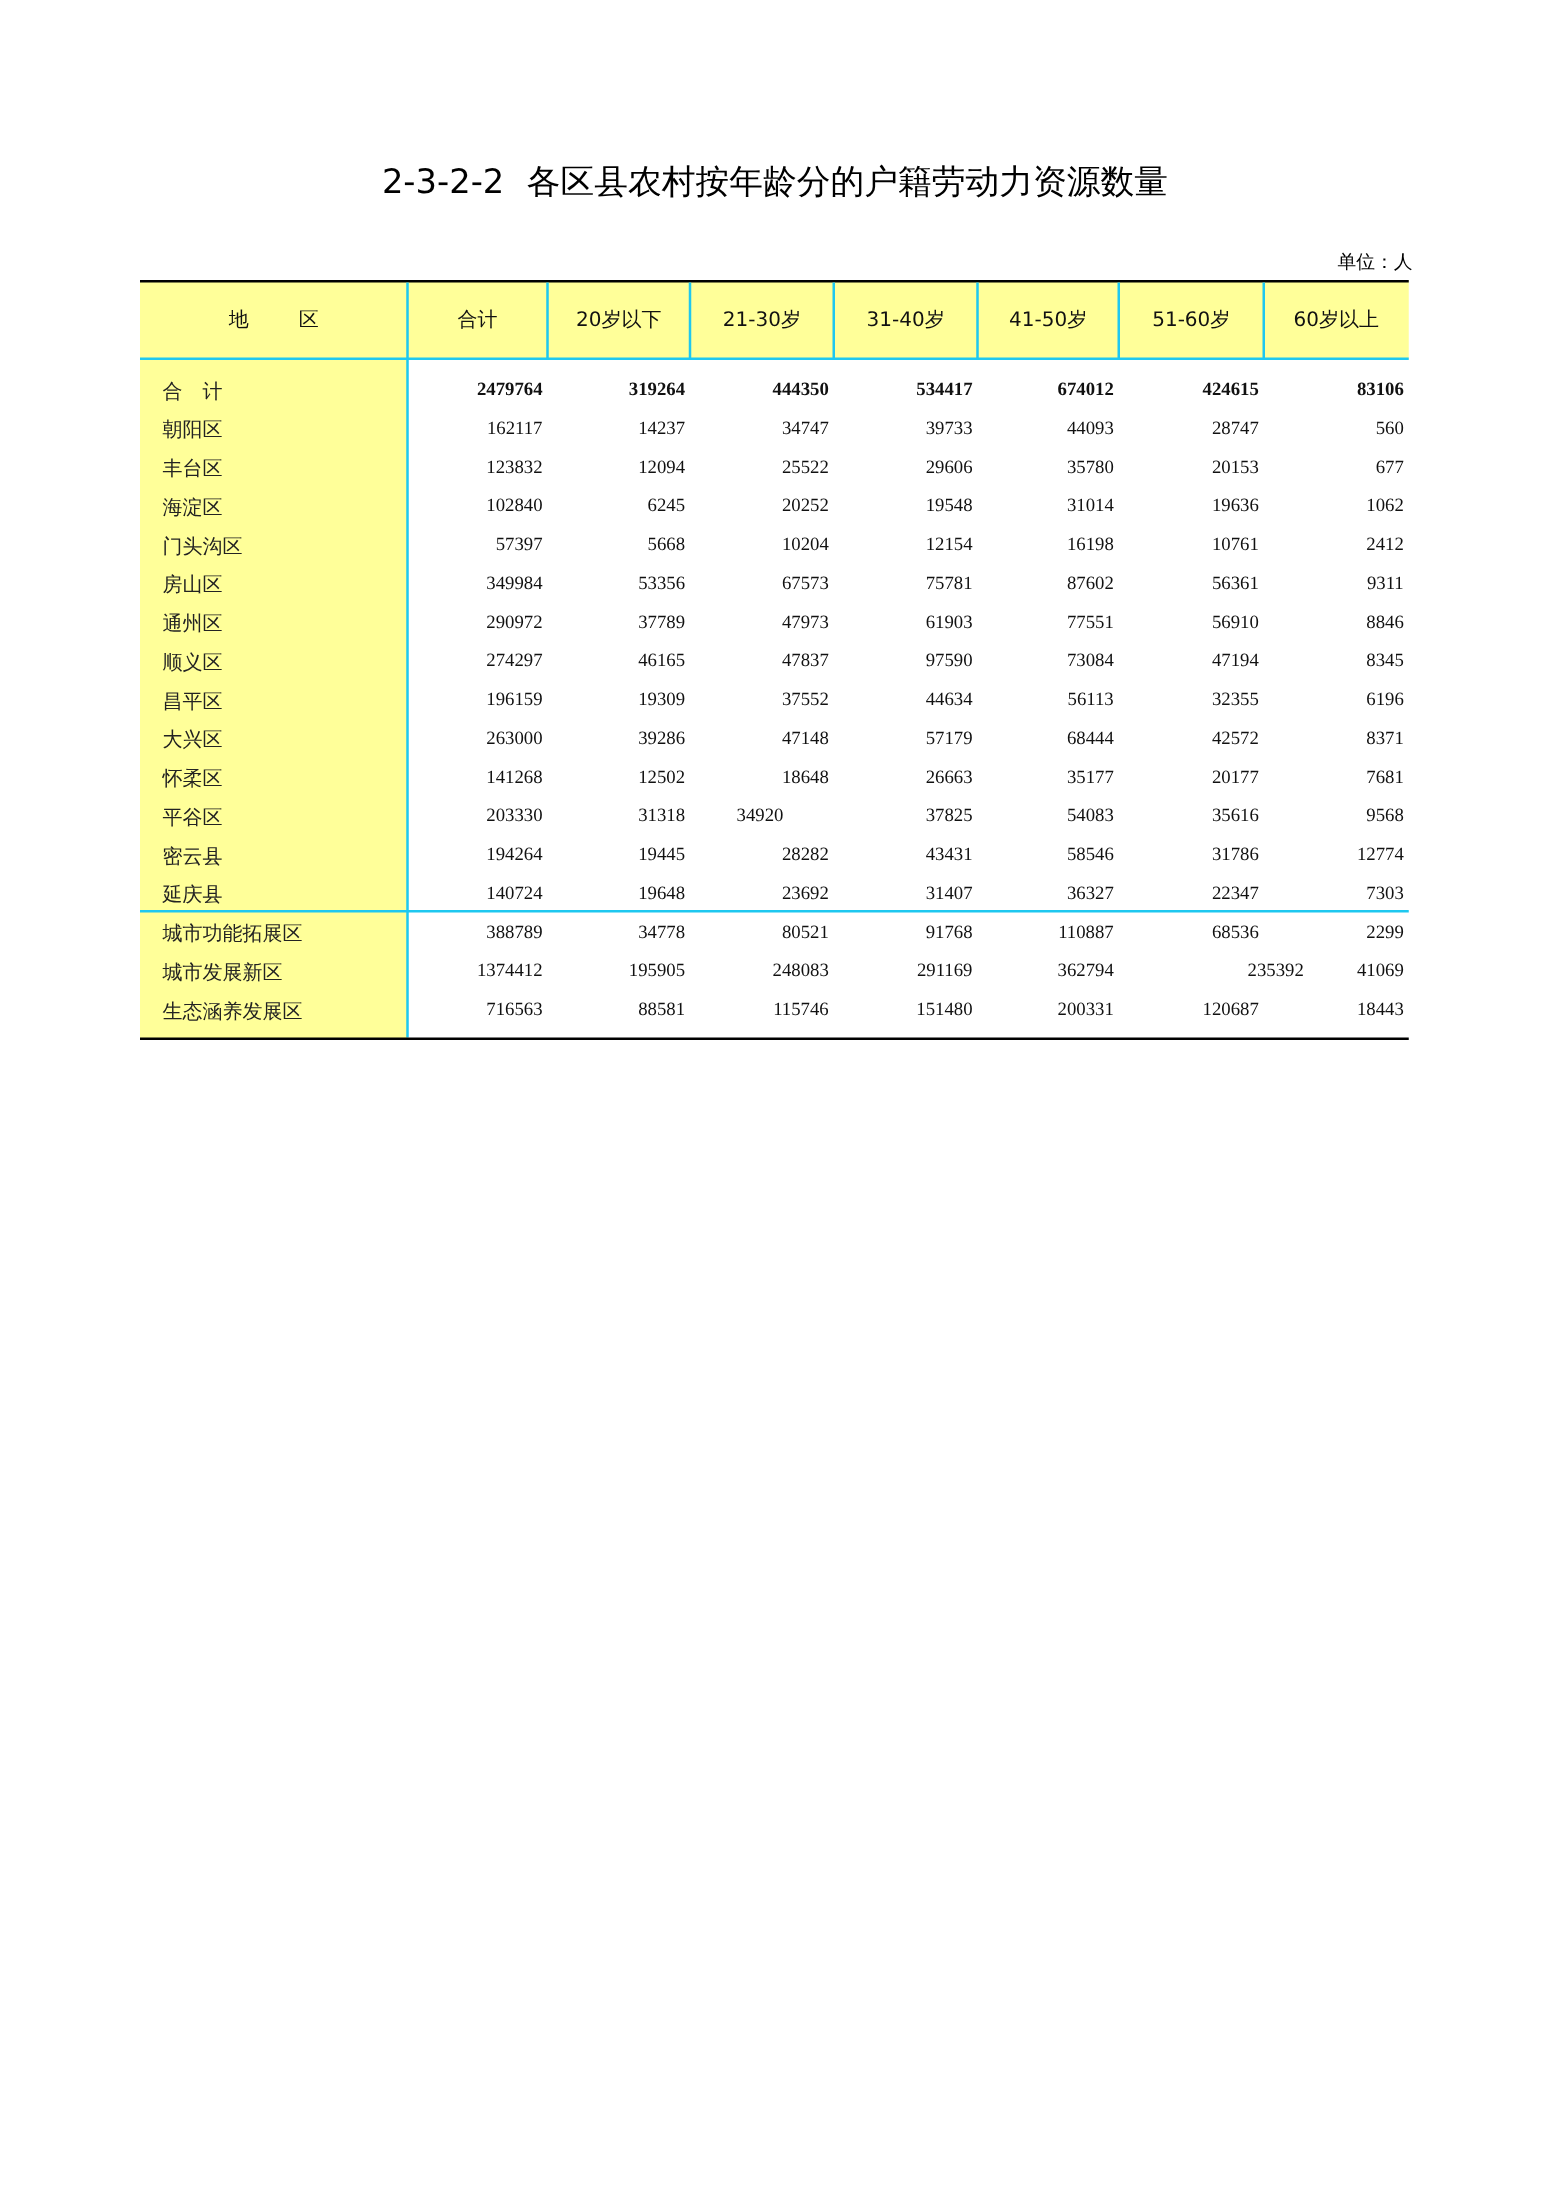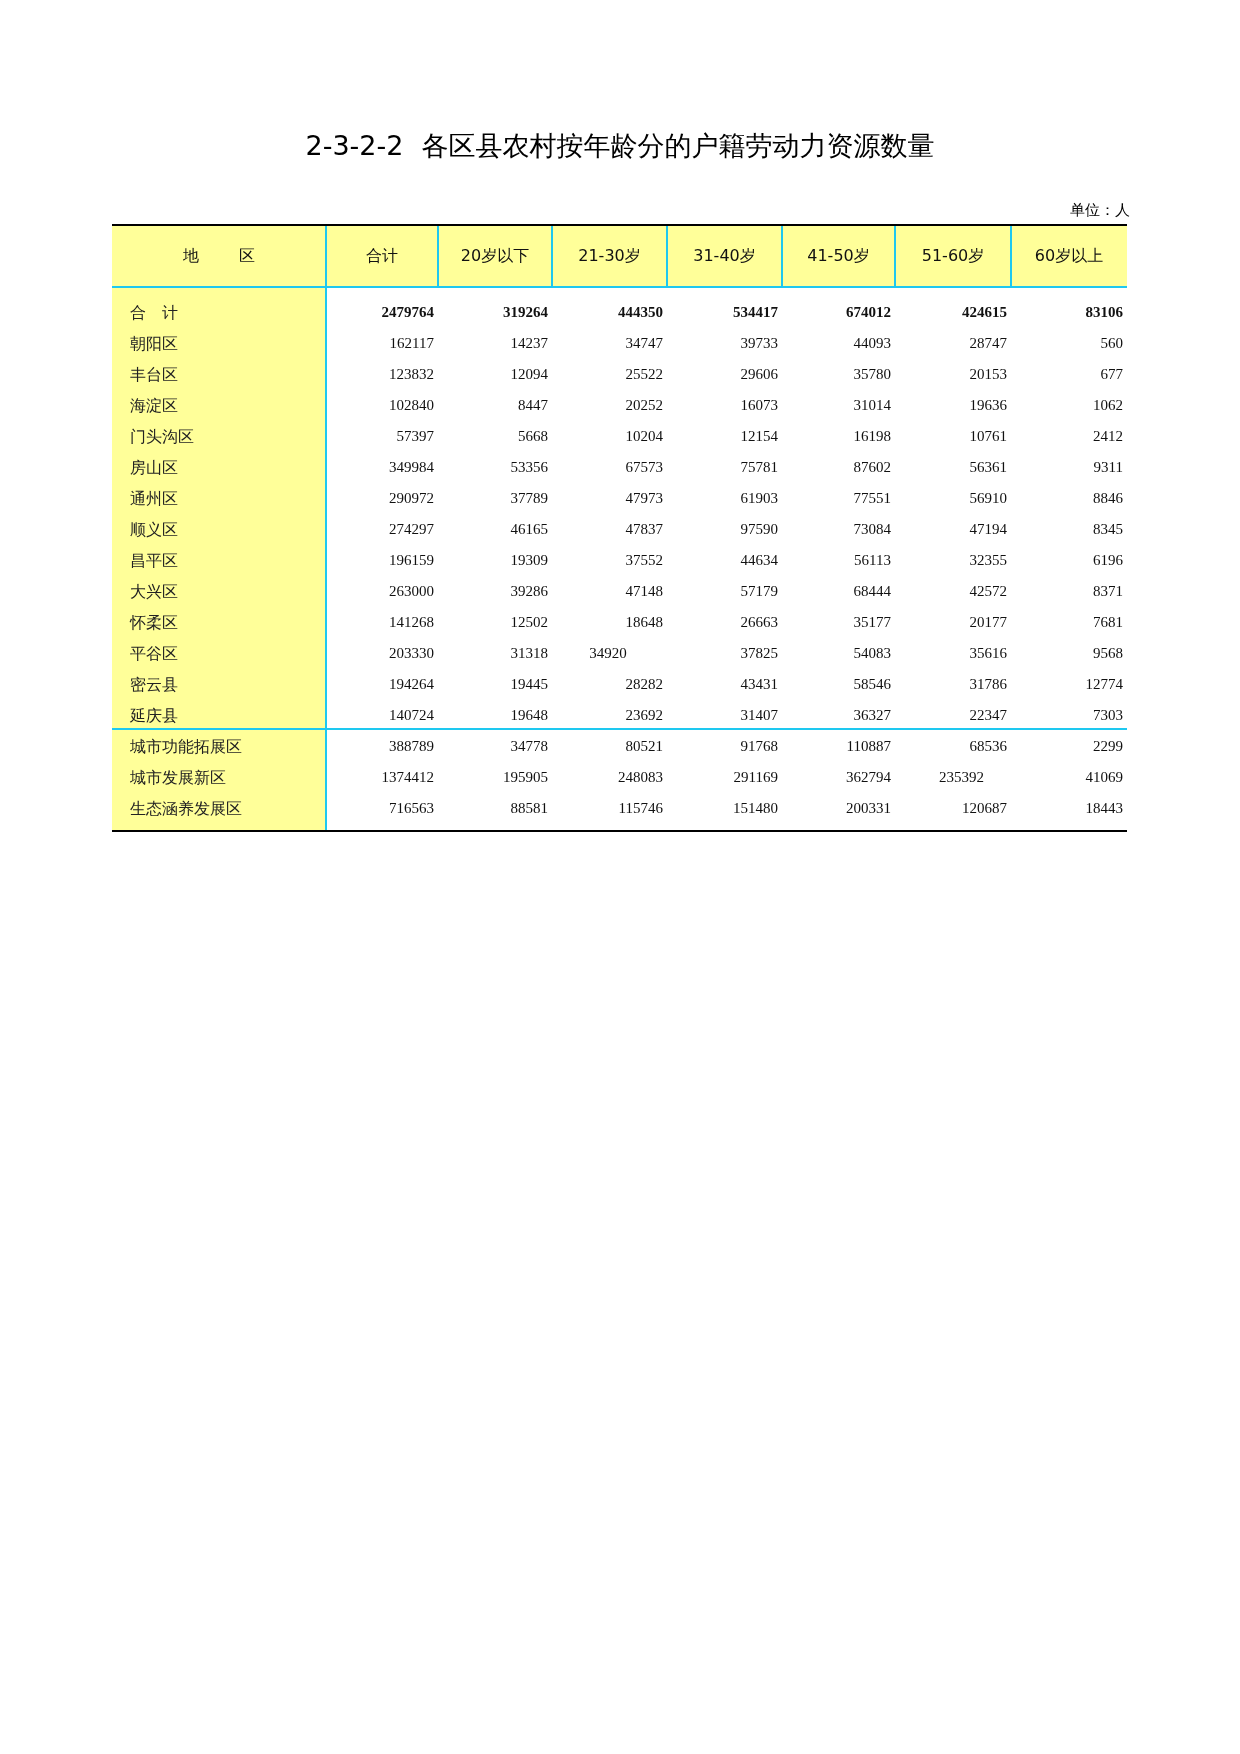--- a/index.html
+++ b/index.html
@@ -94,23 +94,23 @@
         <div class="num" style="left: 326px; width: 110px;">12094</div>
         <div class="num" style="left: 441px; width: 110px;">25522</div>
         <div class="num" style="left: 556px; width: 110px;">29606</div>
         <div class="num" style="left: 669px; width: 110px;">35780</div>
         <div class="num" style="left: 785px; width: 110px;">20153</div>
         <div class="num" style="left: 901px; width: 110px;">677</div>
       </div>
       <div class="row" style="top: 166px;">
         <div class="label">海淀区</div>
         <div class="num" style="left: 212px; width: 110px;">102840</div>
-        <div class="num" style="left: 326px; width: 110px;">8447</div>
+        <div class="num" style="left: 326px; width: 110px;">6245</div>
         <div class="num" style="left: 441px; width: 110px;">20252</div>
-        <div class="num" style="left: 556px; width: 110px;">16073</div>
+        <div class="num" style="left: 556px; width: 110px;">19548</div>
         <div class="num" style="left: 669px; width: 110px;">31014</div>
         <div class="num" style="left: 785px; width: 110px;">19636</div>
         <div class="num" style="left: 901px; width: 110px;">1062</div>
       </div>
       <div class="row" style="top: 197px;">
         <div class="label">门头沟区</div>
         <div class="num" style="left: 212px; width: 110px;">57397</div>
         <div class="num" style="left: 326px; width: 110px;">5668</div>
         <div class="num" style="left: 441px; width: 110px;">10204</div>
         <div class="num" style="left: 556px; width: 110px;">12154</div>
@@ -218,21 +218,21 @@
         <div class="num" style="left: 785px; width: 110px;">68536</div>
         <div class="num" style="left: 901px; width: 110px;">2299</div>
       </div>
       <div class="row" style="top: 538px;">
         <div class="label">城市发展新区</div>
         <div class="num" style="left: 212px; width: 110px;">1374412</div>
         <div class="num" style="left: 326px; width: 110px;">195905</div>
         <div class="num" style="left: 441px; width: 110px;">248083</div>
         <div class="num" style="left: 556px; width: 110px;">291169</div>
         <div class="num" style="left: 669px; width: 110px;">362794</div>
-        <div class="num" style="left: 762px; width: 110px;">235392</div>
+        <div class="num" style="left: 821px; width: 110px;">235392</div>
         <div class="num" style="left: 901px; width: 110px;">41069</div>
       </div>
       <div class="row" style="top: 569px;">
         <div class="label">生态涵养发展区</div>
         <div class="num" style="left: 212px; width: 110px;">716563</div>
         <div class="num" style="left: 326px; width: 110px;">88581</div>
         <div class="num" style="left: 441px; width: 110px;">115746</div>
         <div class="num" style="left: 556px; width: 110px;">151480</div>
         <div class="num" style="left: 669px; width: 110px;">200331</div>
         <div class="num" style="left: 785px; width: 110px;">120687</div>

